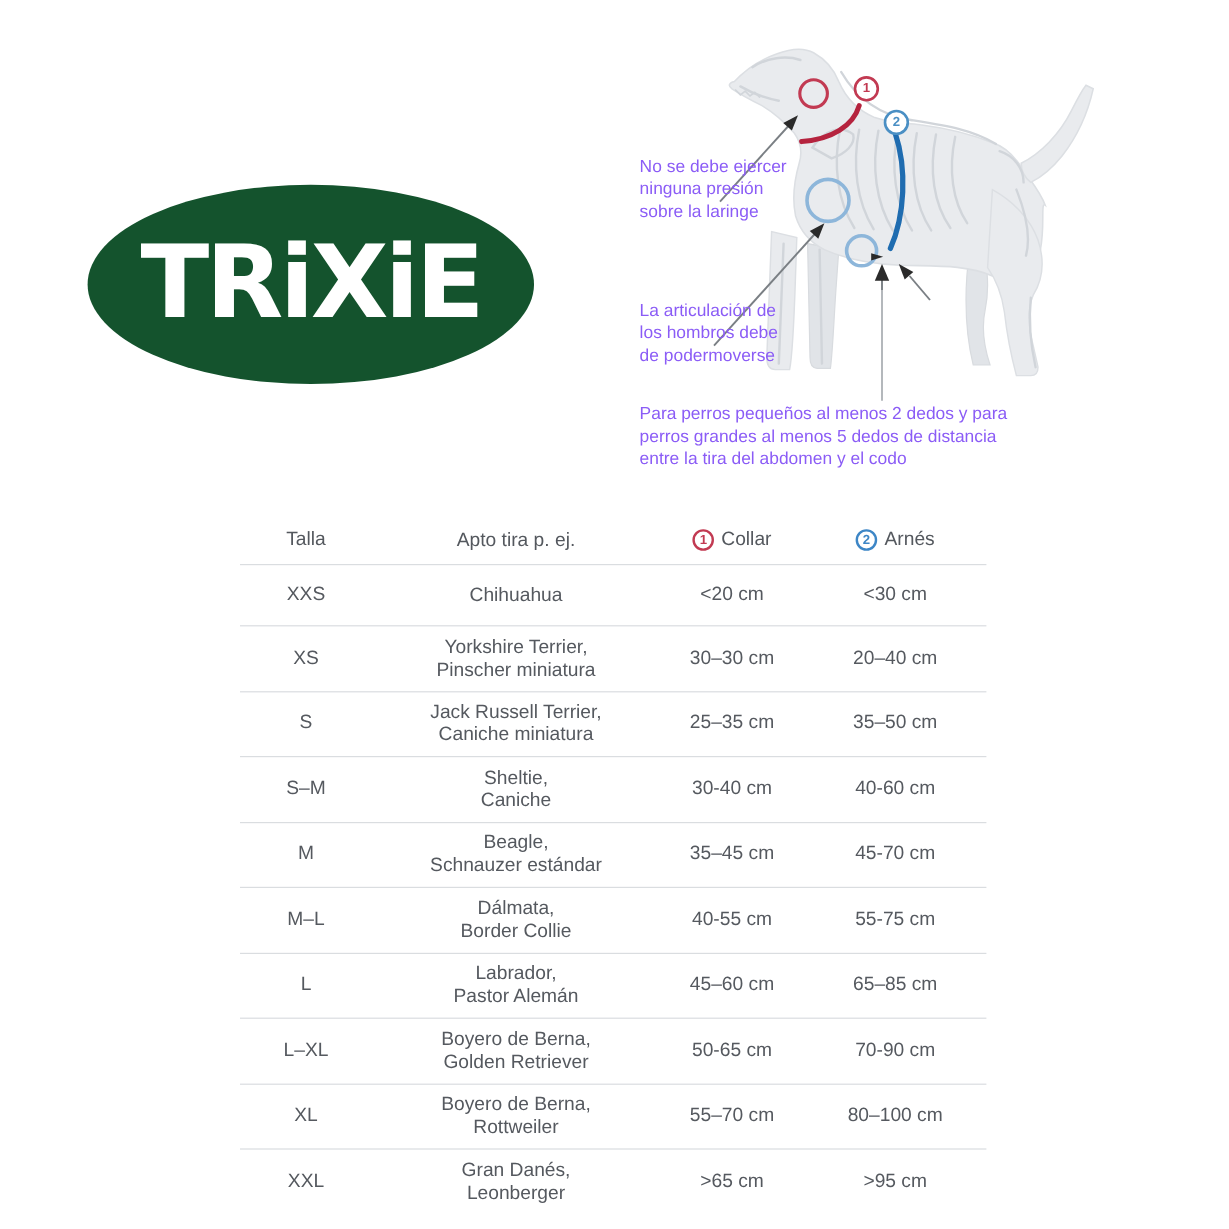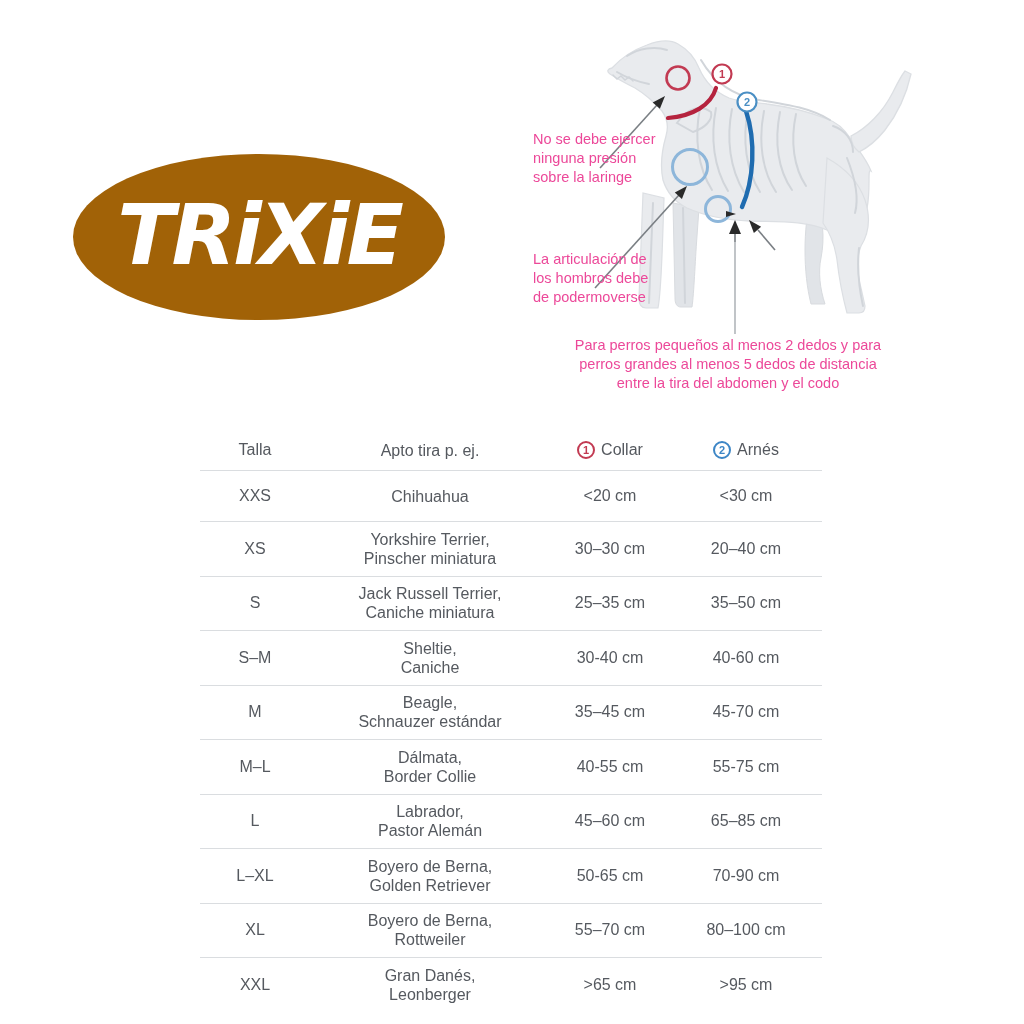--- a/index.html
+++ b/index.html
@@ -6,26 +6,26 @@
   #page{position:relative;width:1024px;height:1024px;background:#ffffff;overflow:hidden;
         font-family:"Liberation Sans","DejaVu Sans",sans-serif;}
 
   
   .logo{position:absolute;left:73px;top:154px;width:372px;height:166px;
         border-radius:50%;display:flex;align-items:center;justify-content:center;}
   .logo-text{font-family:"DejaVu Sans",sans-serif;font-weight:700;font-size:84px;
              color:#ffffff;letter-spacing:-3px;transform:translateY(-2px);}
 
   
-  .note{position:absolute;color:#ec4899;font-size:14.5px;line-height:19px;
+  .note{position:absolute;color:#8b5cf6;font-size:14.5px;line-height:19px;
         font-weight:500;white-space:pre-line;}
   .note-larynx{left:533px;top:130px;width:200px;}
   .note-shoulder{left:533px;top:237px;width:210px;margin-top:13px;}
   .note-ribcage{left:741px;top:248px;width:150px;}
-  .note-distance{left:533px;top:336px;width:390px;text-align:center;}
+  .note-distance{left:533px;top:336px;width:390px;}
 
   .dog-svg{position:absolute;left:515px;top:8px;width:500px;height:420px;}
 
   
   .size-table{position:absolute;left:200px;top:430px;width:622px;color:#55595f;}
   .trow{display:flex;align-items:center;height:53.5px;border-top:1px solid #dadde0;}
   .trow.first{height:50px;}
   .thead{display:flex;align-items:center;height:40px;border-top:none;}
   .c1{width:110px;text-align:center;}
   .c2{width:240px;text-align:center;line-height:19px;white-space:pre-line;}
@@ -37,21 +37,21 @@
           width:18px;height:18px;border-radius:50%;border:2px solid;box-sizing:border-box;
           font-size:11px;font-weight:700;margin-right:6px;flex:0 0 auto;}
   .marker-red{border-color:#c23a52;color:#c23a52;}
   .marker-blue{border-color:#3d86c6;color:#3d86c6;}
 </style>
 </head>
 <body>
 
 <div id="page">
 
-  <div class="logo" style="background:#a16207;font-style:italic;">
+  <div class="logo" style="background:#14532d;">
     <span class="logo-text">TRiXiE</span>
   </div>
 
   <svg class="dog-svg" viewBox="0 0 500 420" aria-hidden="true">
 
     <path fill="#e1e4e8" stroke="#d8dbdf" stroke-width="1" d="M158 195 L160 290 C160 296 162 299 166 299 L177 299 C179 285 180 255 182 228 L184 200 Z"></path>
     <path fill="#e1e4e8" stroke="#d8dbdf" stroke-width="1" d="M296 188 C292 204 290 224 290 242 C290 262 292 280 296 296 L310 296 C305 281 303 264 306 250 C310 230 308 208 300 190 Z"></path>
 
     <path fill="#e9ebee" stroke="#dcdfe3" stroke-width="1.3" d="M97 60 C106 50 118 42 132 37 C145 32 156 32 163 36 C172 41 180 50 184 60
              C190 74 200 84 214 90 C228 95 240 94 252 96 C275 99 295 104 312 111

